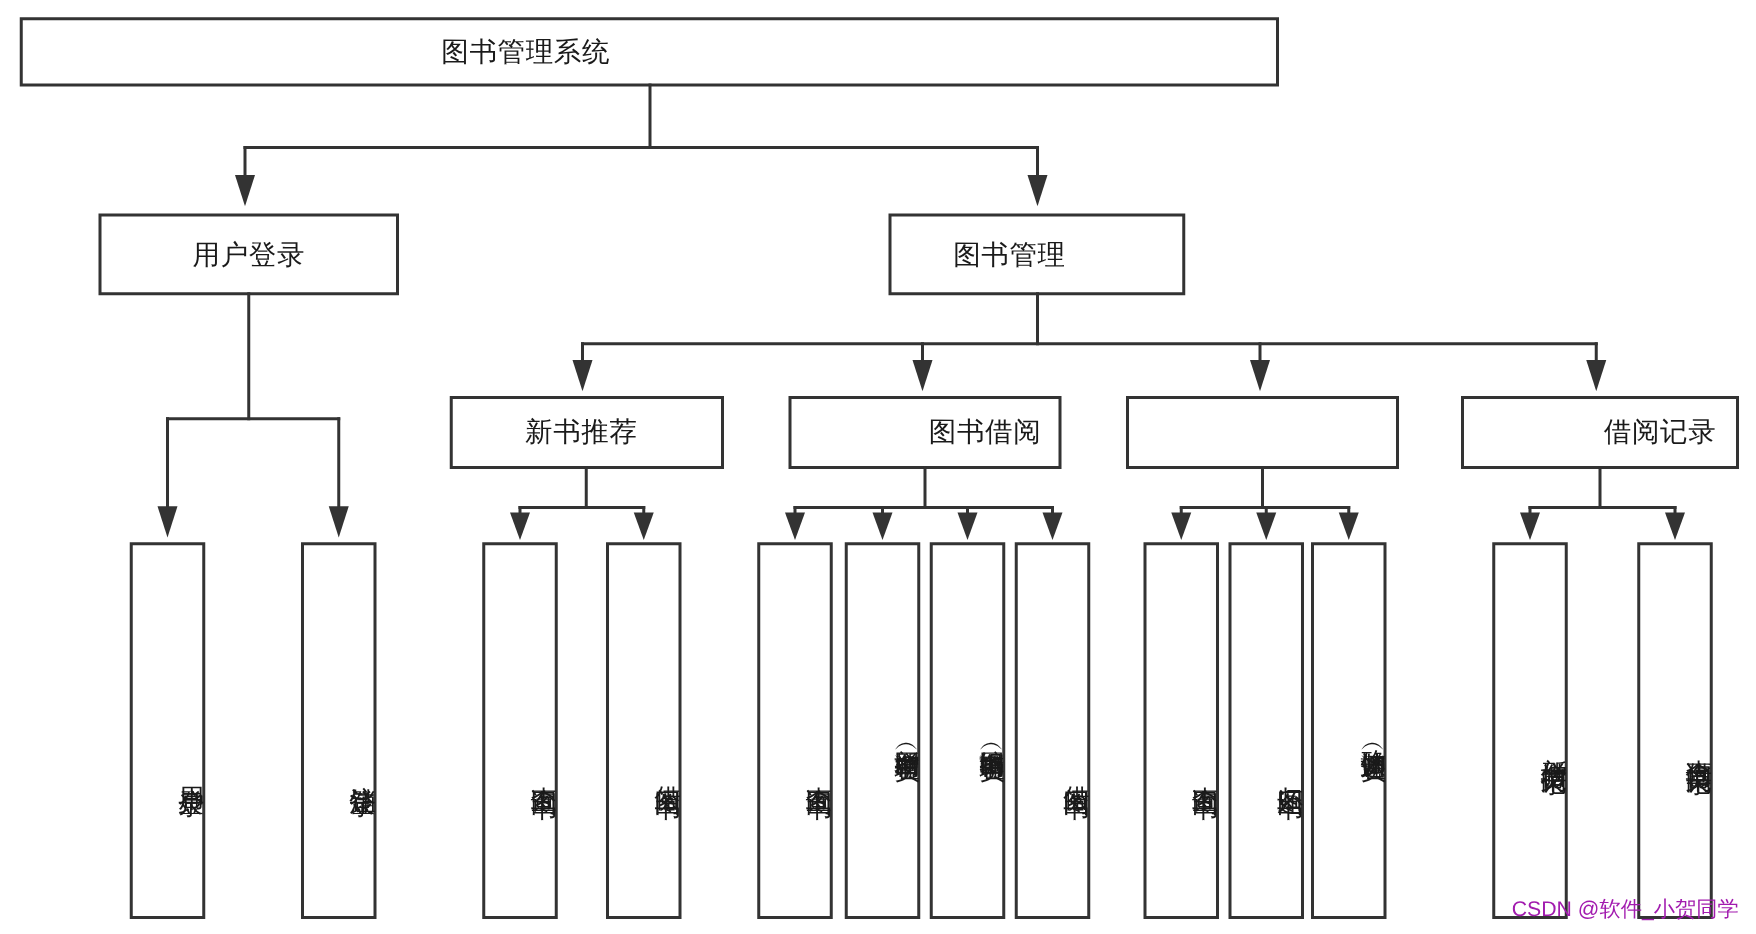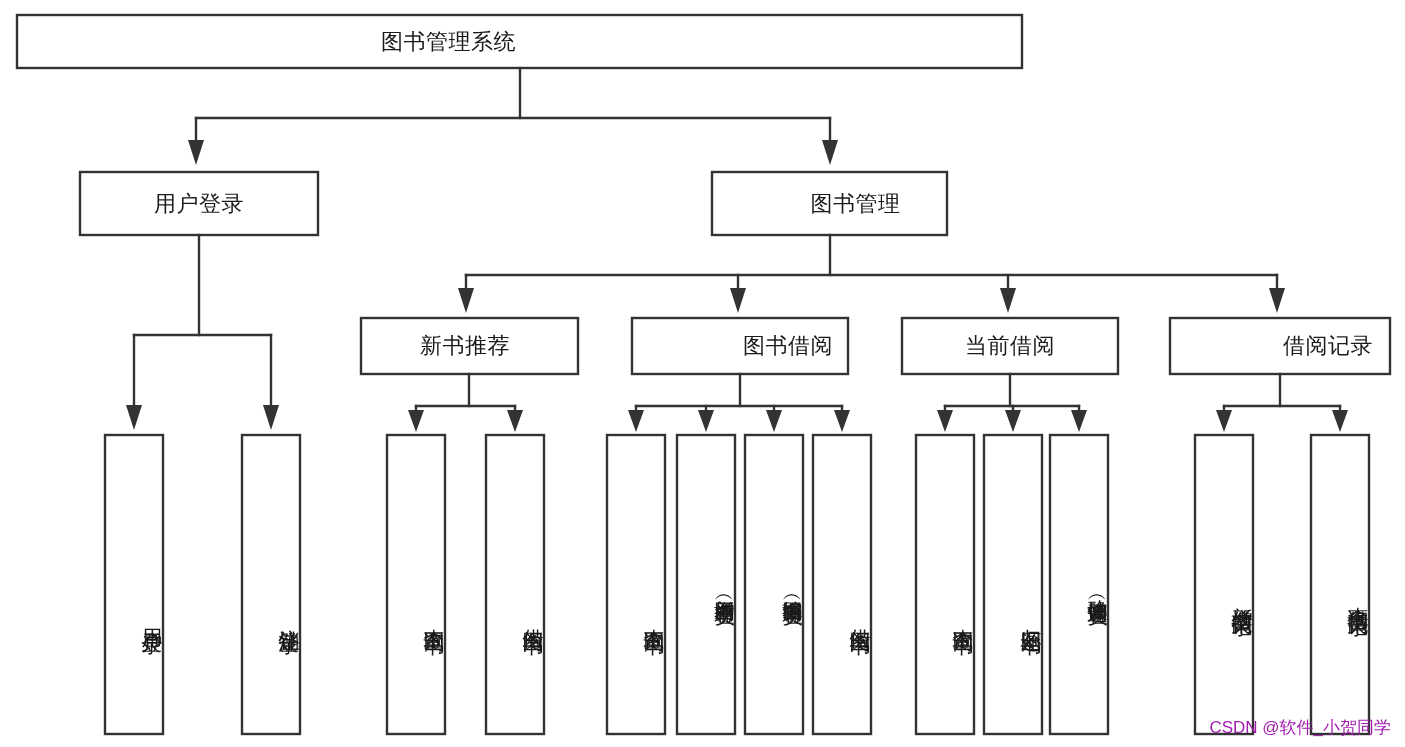--- a/index.html
+++ b/index.html
@@ -163,28 +163,27 @@
     <polygon class="arrow-head" points="1071,410 1087,410 1079,432"></polygon>
 
     <path class="conn" d="M 1280 374 L 1280 406"></path>
     <path class="conn" d="M 1224 406 L 1340 406"></path>
     <path class="conn" d="M 1224 406 L 1224 412"></path>
     <path class="conn" d="M 1340 406 L 1340 412"></path>
     <polygon class="arrow-head" points="1216,410 1232,410 1224,432"></polygon>
     <polygon class="arrow-head" points="1332,410 1348,410 1340,432"></polygon>
   </svg>
 
-  <div class="node-label horiz-label" style="left:17px;top:15px;width:807px;height:53px;margin-left:28px;">图书管理系统</div>
+  <div class="node-label horiz-label" style="left:17px;top:15px;width:807px;height:53px;">图书管理系统</div>
 
   <div class="node-label horiz-label" style="left:80px;top:172px;width:238px;height:63px;">用户登录</div>
-  <div class="node-label horiz-label" style="left:712px;top:172px;width:191px;height:63px;margin-left:48px;">图书管理</div>
+  <div class="node-label horiz-label" style="left:712px;top:172px;width:191px;height:63px;">图书管理</div>
 
   <div class="node-label horiz-label" style="left:361px;top:318px;width:208px;height:56px;border-radius:25px;">新书推荐</div>
   <div class="node-label horiz-label" style="left:632px;top:318px;width:216px;height:56px;padding-left:48px;">图书借阅</div>
-  <div class="node-label horiz-label" style="left:902px;top:318px;width:216px;height:56px;">当前借阅</div>
   <div class="node-label horiz-label" style="left:1170px;top:318px;width:220px;height:56px;padding-left:48px;">借阅记录</div>
 
   <div class="node-label vert-label" style="left:105px;top:435px;width:58px;height:299px;padding-top:62px;">用户登录</div>
   <div class="node-label vert-label" style="left:242px;top:435px;width:58px;height:299px;padding-top:62px;">注销登录</div>
   <div class="node-label vert-label" style="left:387px;top:435px;width:58px;height:299px;padding-top:62px;">查询图书</div>
   <div class="node-label vert-label" style="left:486px;top:435px;width:58px;height:299px;padding-top:62px;">借阅图书</div>
   <div class="node-label vert-label" style="left:607px;top:435px;width:58px;height:299px;padding-top:62px;">查询图书</div>
   <div class="node-label vert-label long" style="left:677px;top:435px;width:58px;height:299px;padding-top:8px;">新增图书（管理员）</div>
   <div class="node-label vert-label long" style="left:745px;top:435px;width:58px;height:299px;padding-top:8px;">编辑图书（管理员）</div>
   <div class="node-label vert-label" style="left:813px;top:435px;width:58px;height:299px;padding-top:62px;">借阅图书</div>

